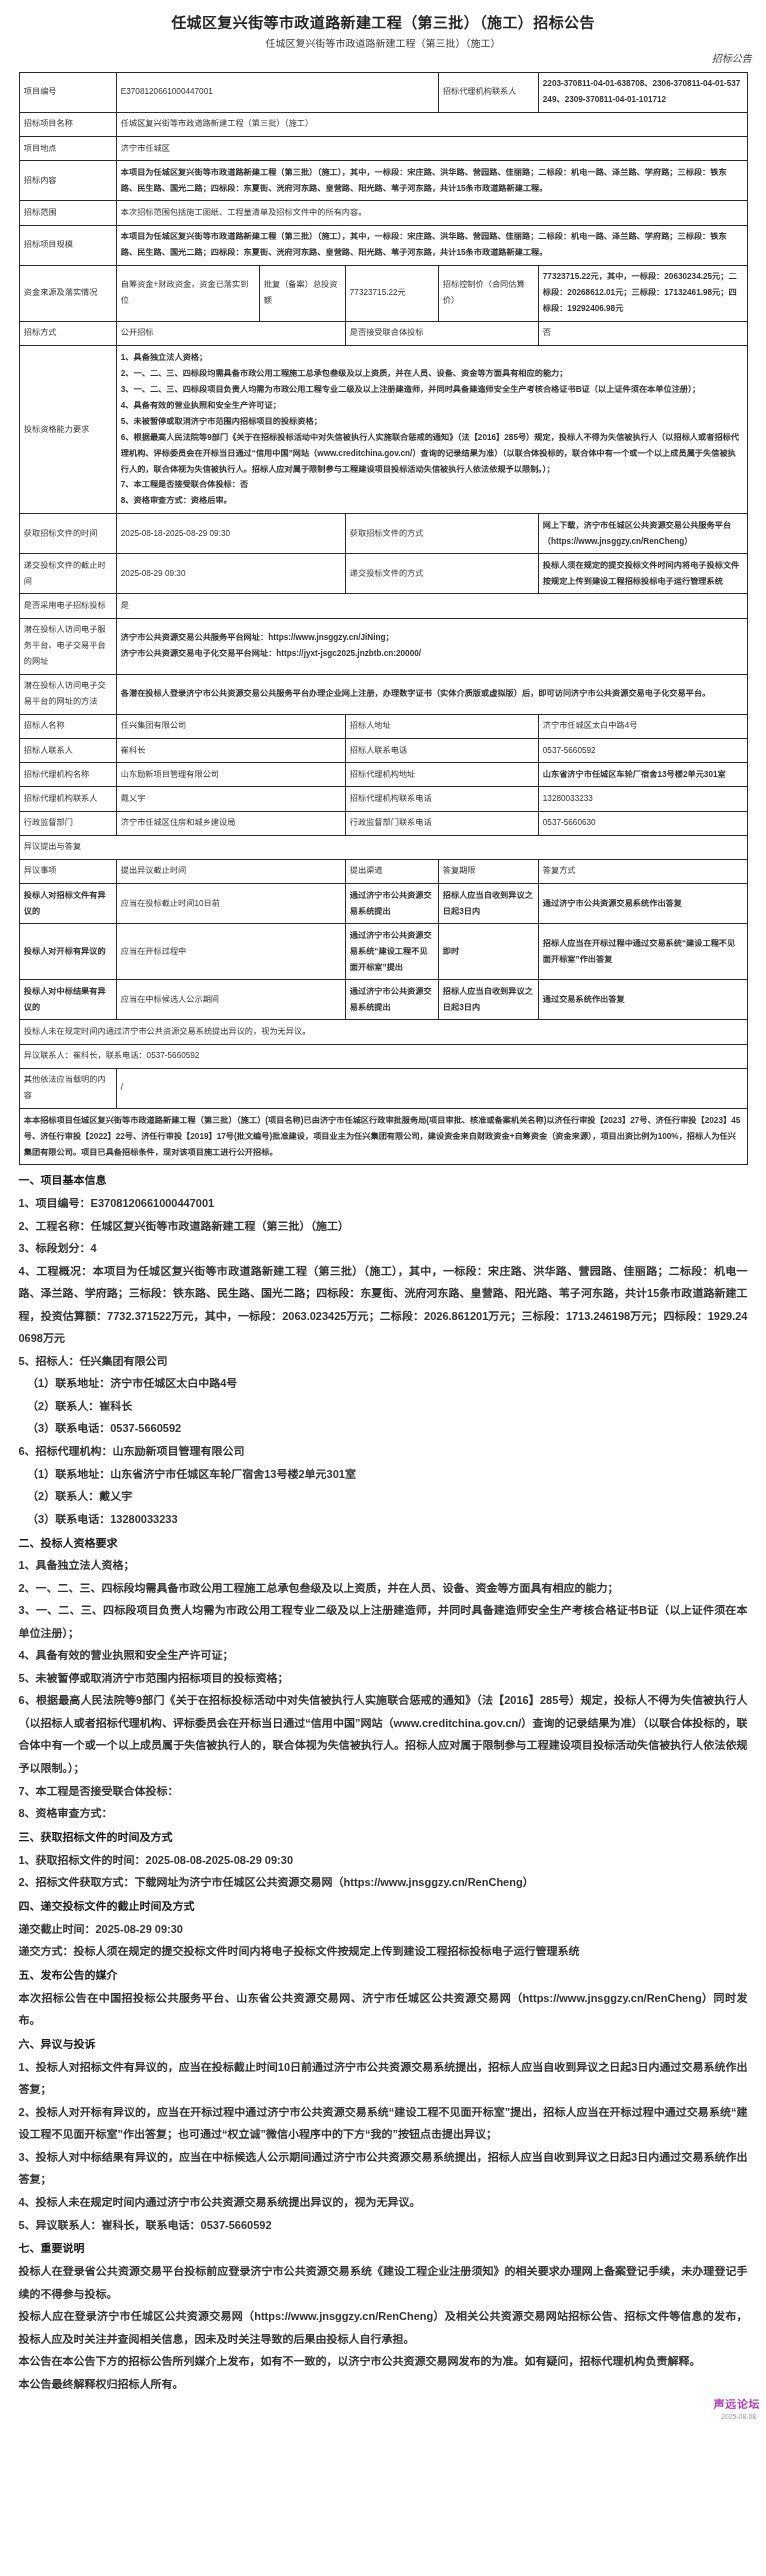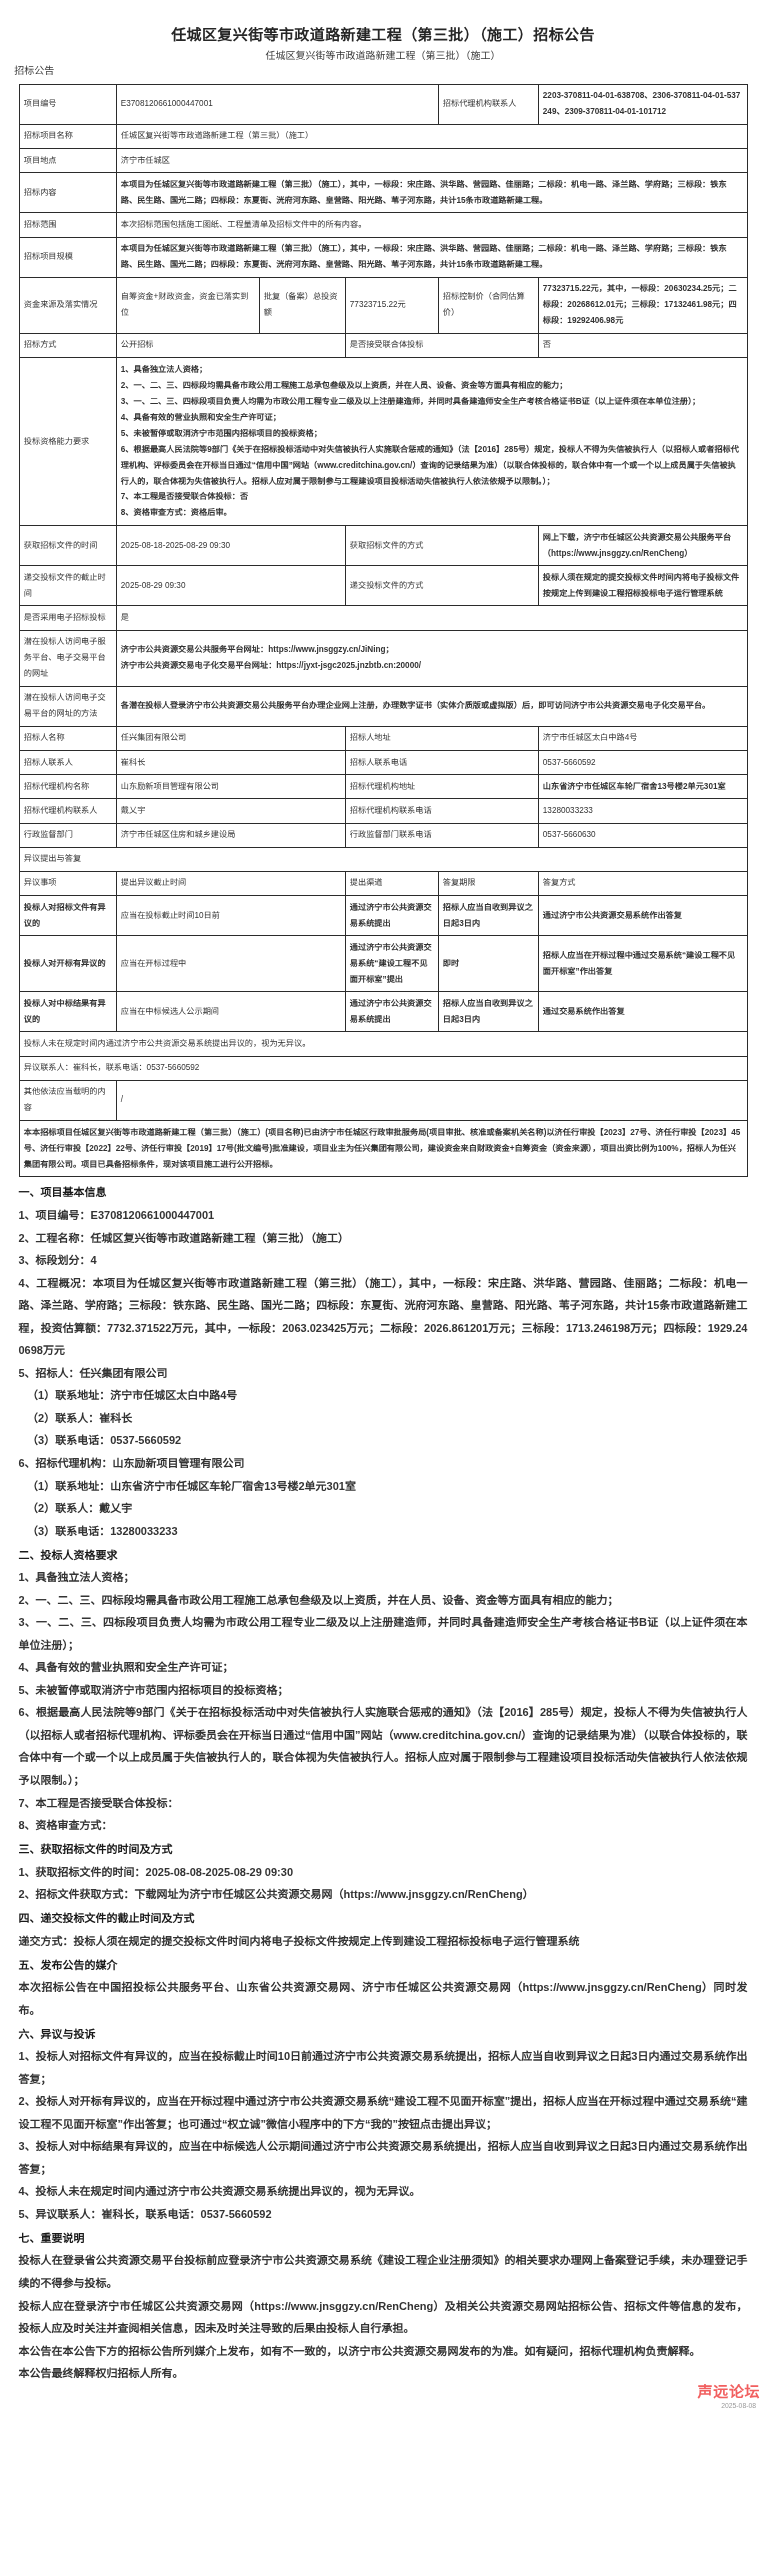--- a/index.html
+++ b/index.html
@@ -9,46 +9,47 @@
     background: #ffffff;
   }
   body {
     width: 766px;
     font-family: "Liberation Sans", "DejaVu Sans", sans-serif;
     color: #262626;
     -webkit-font-smoothing: antialiased;
   }
   .page {
     width: 766px;
-    padding: 12px 0 29px 0;
+    padding: 0 0 29px 0;
     position: relative;
   }
   
   .doc-title {
     text-align: center;
     font-size: 15px;
     font-weight: bold;
     color: #262626;
     letter-spacing: 0.4px;
     padding: 13px 14.3px 1.4px 14.3px;
     line-height: 1.35;
   }
   .doc-subtitle {
     text-align: center;
     font-size: 10px;
     color: #3a3a3a;
     line-height: 1.5;
     padding: 1.4px 14.3px 0 14.3px;
   }
   .doc-subtitle2 {
-    text-align: left;
+    text-align: right;
     font-size: 10px;
     color: #3a3a3a;
     line-height: 1.5;
     padding: 0 14.3px 5.7px 14.3px;
+    font-style: italic;
   }
   
   table.info {
     width: 729px;
     margin: 0 auto;
     border-collapse: collapse;
     table-layout: fixed;
     font-size: 8.2px;
     color: #333;
   }
@@ -92,23 +93,23 @@
     position: absolute;
     right: 10px;
     bottom: 4.3px;
     font-size: 6.8px;
     color: #9a9a9a;
   }
   .watermark {
     position: absolute;
     right: 5.7px;
     bottom: 13px;
-    font-size: 15px;
+    font-size: 11px;
     font-weight: bold;
-    color: #ef4444;
+    color: #a21caf;
     opacity: 0.85;
     letter-spacing: 0.7px;
   }
 </style>
 </head>
 <body>
 
 <div class="page">
 
   <div class="doc-title">任城区复兴街等市政道路新建工程（第三批）（施工）招标公告</div>
@@ -334,20 +335,21 @@
     <p>5、未被暂停或取消济宁市范围内招标项目的投标资格；</p>
     <p>6、根据最高人民法院等9部门《关于在招标投标活动中对失信被执行人实施联合惩戒的通知》（法【2016】285号）规定，投标人不得为失信被执行人（以招标人或者招标代理机构、评标委员会在开标当日通过“信用中国”网站（www.creditchina.gov.cn/）查询的记录结果为准）（以联合体投标的，联合体中有一个或一个以上成员属于失信被执行人的，联合体视为失信被执行人。招标人应对属于限制参与工程建设项目投标活动失信被执行人依法依规予以限制。）；</p>
     <p>7、本工程是否接受联合体投标：</p>
     <p>8、资格审查方式：</p>
 
     <p class="h">三、获取招标文件的时间及方式</p>
     <p>1、获取招标文件的时间：2025-08-08-2025-08-29 09:30</p>
     <p>2、招标文件获取方式：下载网址为济宁市任城区公共资源交易网（https://www.jnsggzy.cn/RenCheng）</p>
 
     <p class="h">四、递交投标文件的截止时间及方式</p>
+    <p>递交截止时间：2025-08-29 09:30</p>
     <p>递交方式：投标人须在规定的提交投标文件时间内将电子投标文件按规定上传到建设工程招标投标电子运行管理系统</p>
 
     <p class="h">五、发布公告的媒介</p>
     <p>本次招标公告在中国招投标公共服务平台、山东省公共资源交易网、济宁市任城区公共资源交易网（https://www.jnsggzy.cn/RenCheng）同时发布。</p>
 
     <p class="h">六、异议与投诉</p>
     <p>1、投标人对招标文件有异议的，应当在投标截止时间10日前通过济宁市公共资源交易系统提出，招标人应当自收到异议之日起3日内通过交易系统作出答复；</p>
     <p>2、投标人对开标有异议的，应当在开标过程中通过济宁市公共资源交易系统“建设工程不见面开标室”提出，招标人应当在开标过程中通过交易系统“建设工程不见面开标室”作出答复；也可通过“权立诚”微信小程序中的下方“我的”按钮点击提出异议；</p>
     <p>3、投标人对中标结果有异议的，应当在中标候选人公示期间通过济宁市公共资源交易系统提出，招标人应当自收到异议之日起3日内通过交易系统作出答复；</p>
     <p>4、投标人未在规定时间内通过济宁市公共资源交易系统提出异议的，视为无异议。</p>

